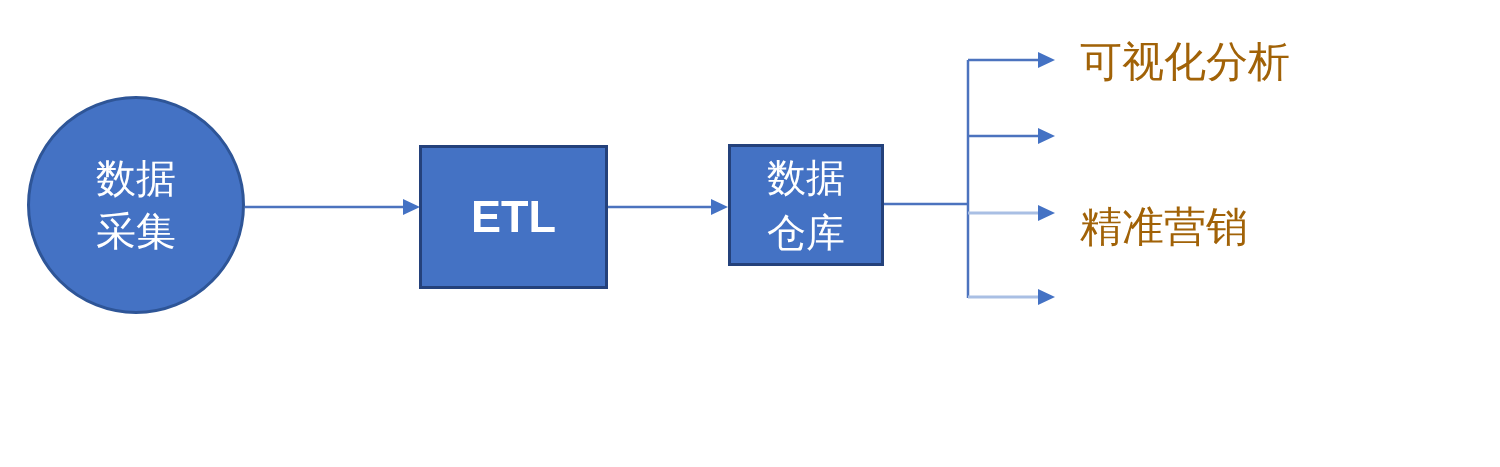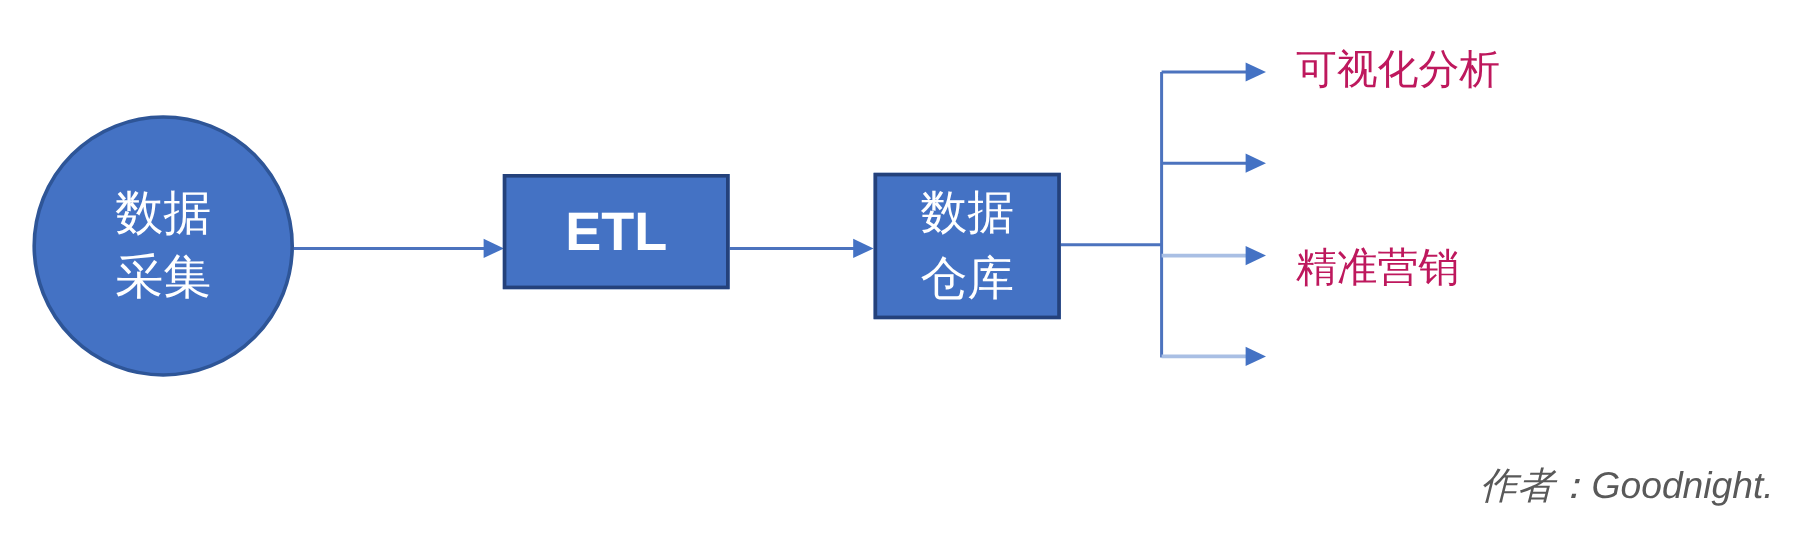--- a/index.html
+++ b/index.html
@@ -31,37 +31,37 @@
   .node-circle {
     left: 27px; top: 96px;
     width: 218px; height: 218px;
     border-radius: 50%;
     border: 3px solid #2E5597;
     font-size: 40px;
     line-height: 1.32;
   }
   .node-etl {
     left: 419px; top: 145px;
-    width: 189px; height: 96px;
+    width: 189px; height: 144px;
     border: 3px solid #24417B;
     font-size: 45px;
     font-weight: 600;
   }
   .node-warehouse {
     left: 728px; top: 144px;
     width: 156px; height: 122px;
     border: 3px solid #24417B;
     font-size: 39px;
     line-height: 1.42;
   }
   .out-label {
     position: absolute;
     left: 1080px;
-    color: #be185d;
-    font-size: 34px;
+    color: #a16207;
+    font-size: 42px;
     line-height: 1;
     font-weight: 500;
     white-space: nowrap;
   }
   .out-1 { top: 41px; }
   .out-2 { top: 119px; }
   .out-3 { top: 194px; margin-top: 12px; }
   .out-4 { top: 279px; }
   .author {
     position: absolute;
@@ -120,15 +120,14 @@
 采集</div>
 
   <div class="node node-etl">ETL</div>
 
   <div class="node node-warehouse">数据
 仓库</div>
 
   <div class="out-label out-1">可视化分析</div>
   <div class="out-label out-3">精准营销</div>
 
-  <div class="author">作者：Goodnight.</div>
 
 </div>
 
 </body></html>

